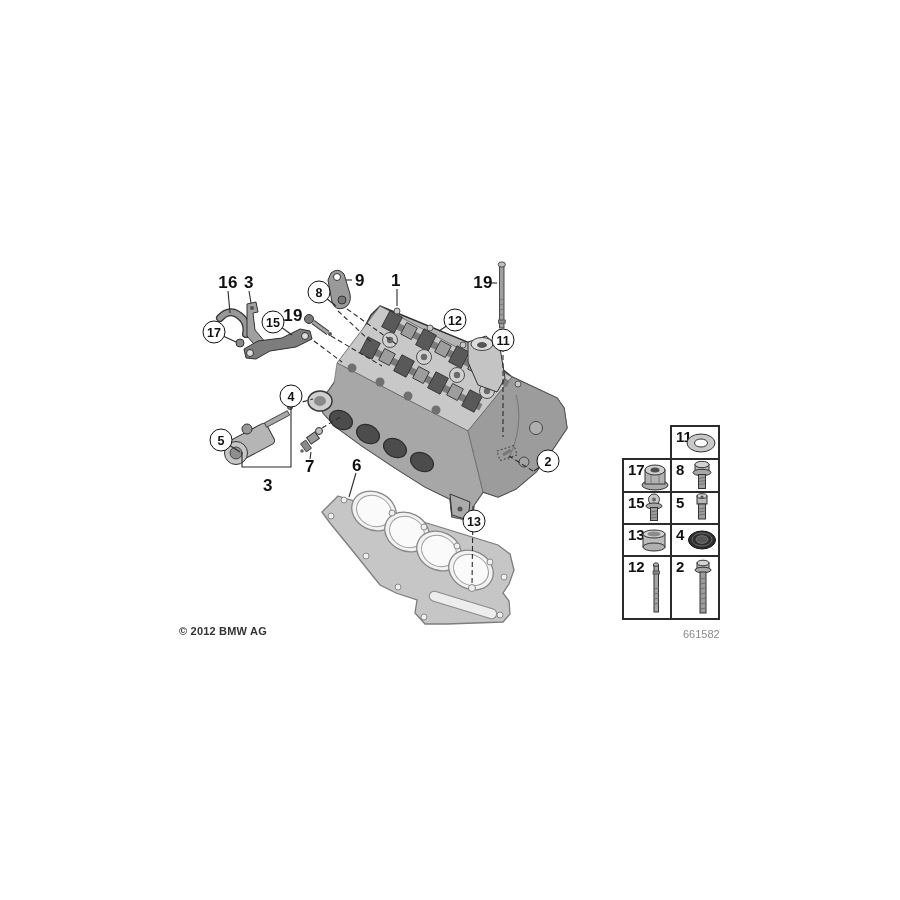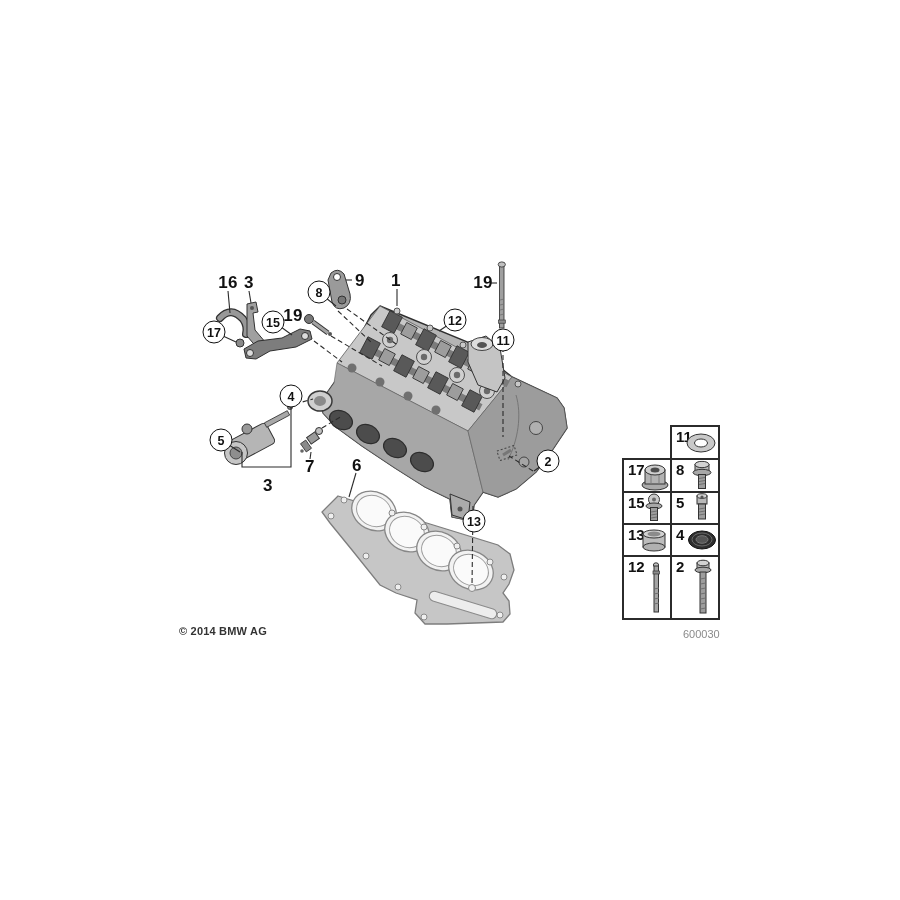--- a/index.html
+++ b/index.html
@@ -349,16 +349,16 @@
           <line x1="12.5" y1="25" x2="17.5" y2="24"></line>
           <line x1="12.5" y1="30" x2="17.5" y2="29"></line>
           <line x1="12.5" y1="35" x2="17.5" y2="34"></line>
           <line x1="12.5" y1="40" x2="17.5" y2="39"></line>
           <line x1="12.5" y1="45" x2="17.5" y2="44"></line>
           <line x1="12.5" y1="50" x2="17.5" y2="49"></line>
         </g>
     </svg>
   </div>
 
-  <div class="footer-copyright">© 2014 BMW AG</div>
-  <div class="footer-number">600030</div>
+  <div class="footer-copyright">© 2012 BMW AG</div>
+  <div class="footer-number">661582</div>
 
 </div>
 
 </body></html>

